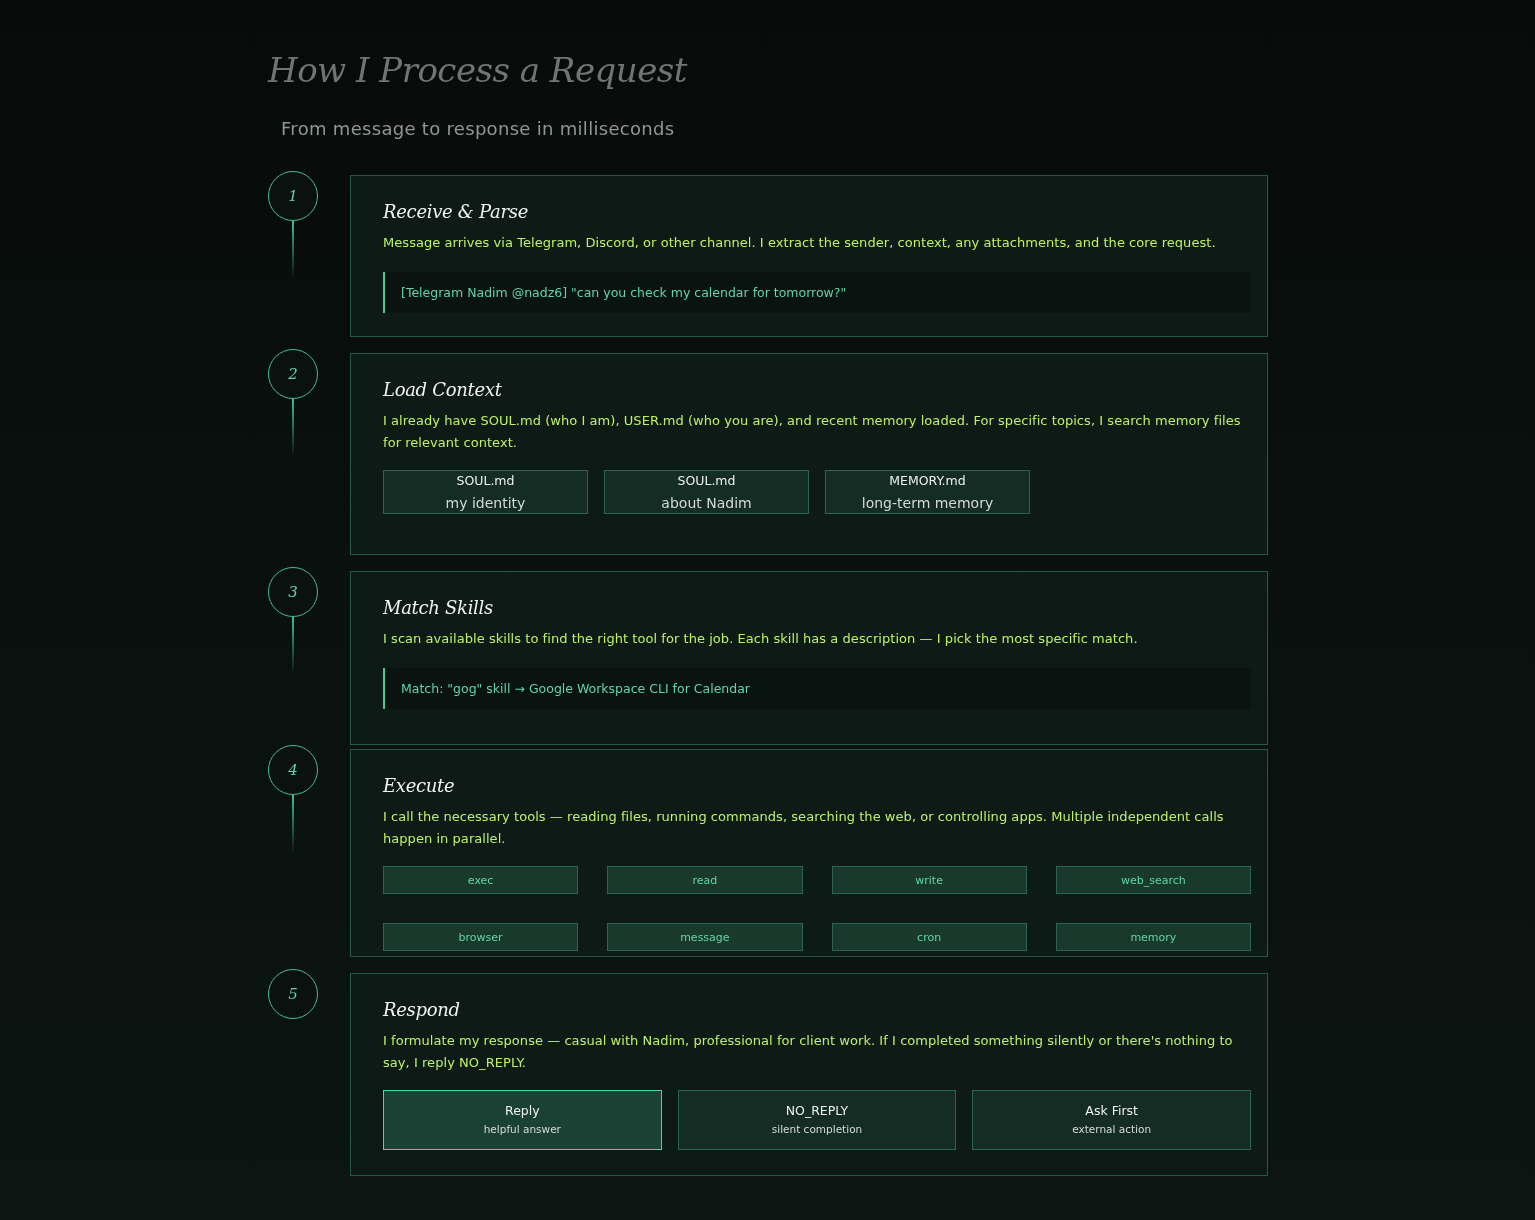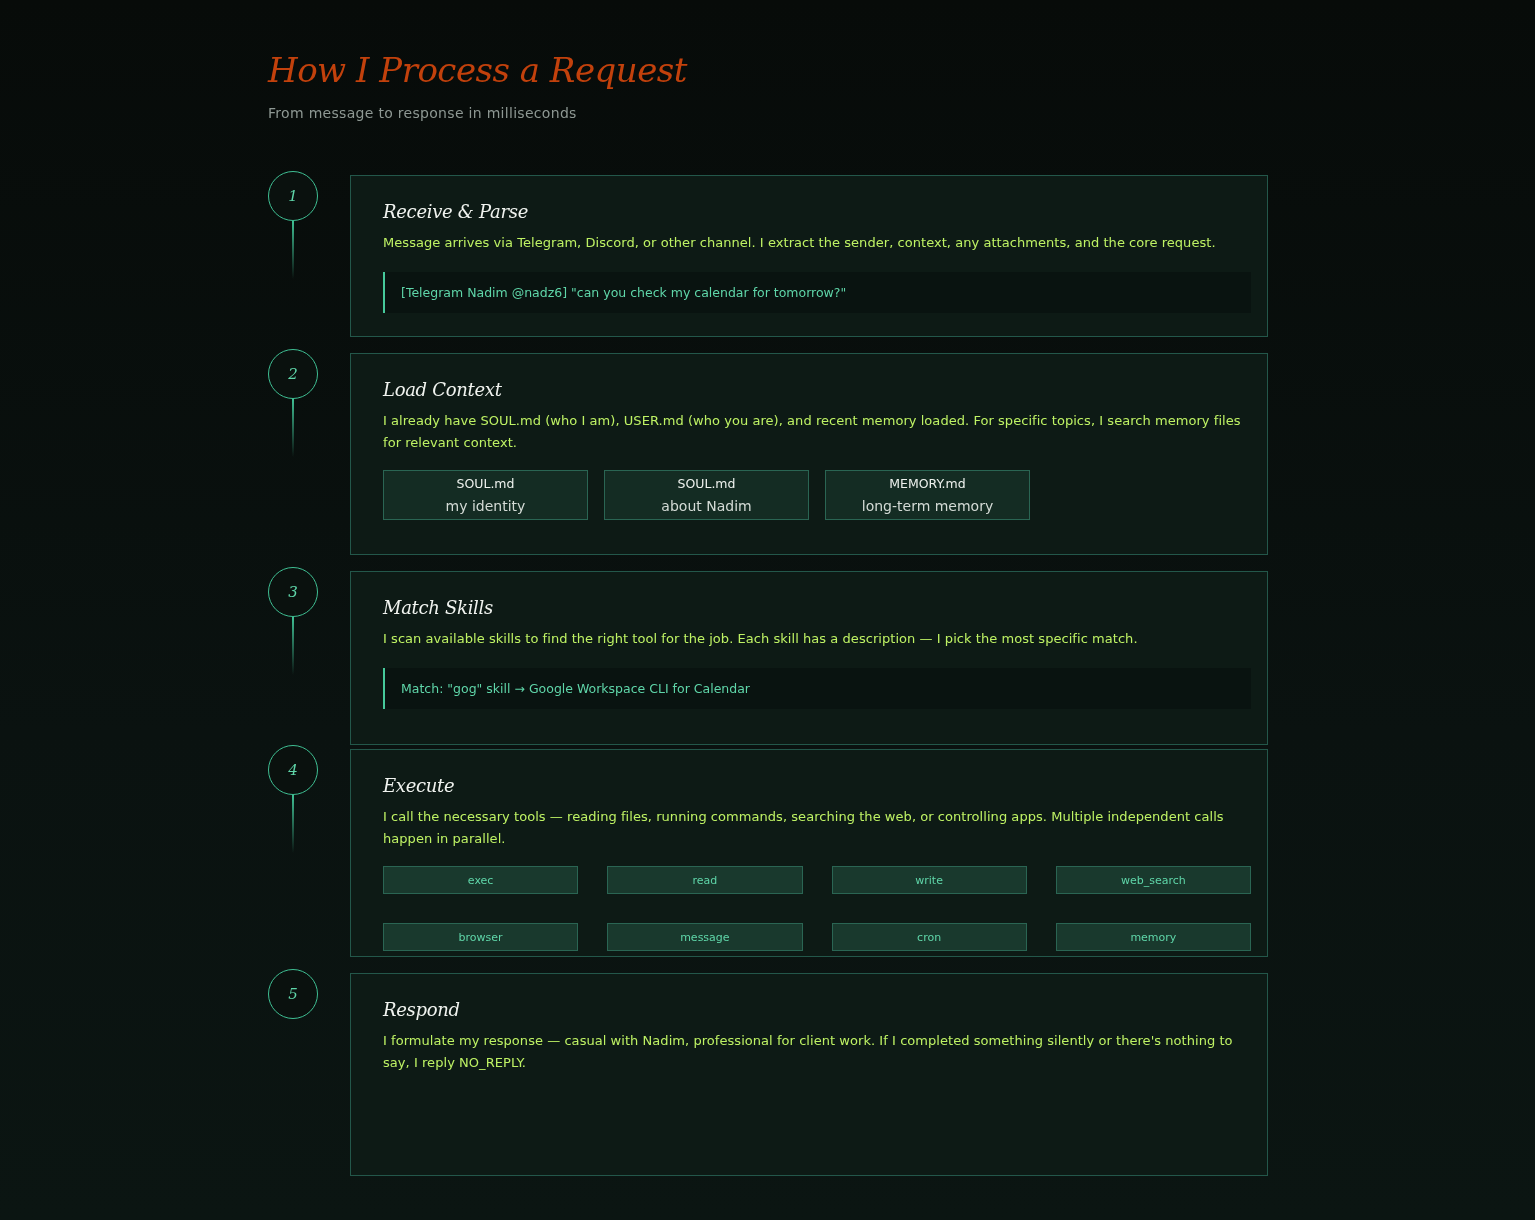--- a/index.html
+++ b/index.html
@@ -24,29 +24,29 @@
     .page-title {
       position: absolute;
       left: 0;
       top: 50px;
       margin: 0;
       font-family: "DejaVu Serif", serif;
       font-style: italic;
       font-weight: normal;
       font-size: 34px;
       letter-spacing: -0.5px;
-      color: #c2410c;
+      color: #737373;
       white-space: nowrap;
     }
     .page-subtitle {
       position: absolute;
       left: 0;
       top: 105px;
-      margin: 0;
-      font-size: 14px;
+      margin: 13px;
+      font-size: 18px;
       letter-spacing: 0.3px;
       color: #8e9893;
       white-space: nowrap;
     }
     .step {
       position: absolute;
       left: 0;
       width: 1000px;
     }
     .step-marker {
@@ -114,21 +114,21 @@
       font-size: 12.5px;
       color: #5fd6a9;
     }
     .file-grid {
       margin-top: 16px;
       display: grid;
       grid-template-columns: repeat(4, 1fr);
       gap: 16px;
     }
     .file-card {
-      height: 50px;
+      height: 44px;
       box-sizing: border-box;
       border: 1px solid #2a6553;
       background: #142c23;
       display: flex;
       flex-direction: column;
       align-items: center;
       justify-content: center;
       cursor: pointer;
     }
     .file-card.active {
@@ -270,15 +270,29 @@
         <div class="tool-chip">memory</div>
       </div>
     </div>
   </section>
 
   <section class="step" style="top:969px;">
     <div class="step-marker">5</div>
     <div class="card" style="height:203px;">
       <h2 class="card-title">Respond</h2>
       <p class="card-desc">I formulate my response — casual with Nadim, professional for client work. If I completed something silently or there's nothing to say, I reply NO_REPLY.</p>
+      <div class="outcome-grid">
+        <div class="outcome-card active">
+          <span class="outcome-name">Reply</span>
+          <span class="outcome-sub">helpful answer</span>
+        </div>
+        <div class="outcome-card">
+          <span class="outcome-name">NO_REPLY</span>
+          <span class="outcome-sub">silent completion</span>
+        </div>
+        <div class="outcome-card">
+          <span class="outcome-name">Ask First</span>
+          <span class="outcome-sub">external action</span>
+        </div>
+      </div>
     </div>
   </section>
 </div>
 
 </body></html>

